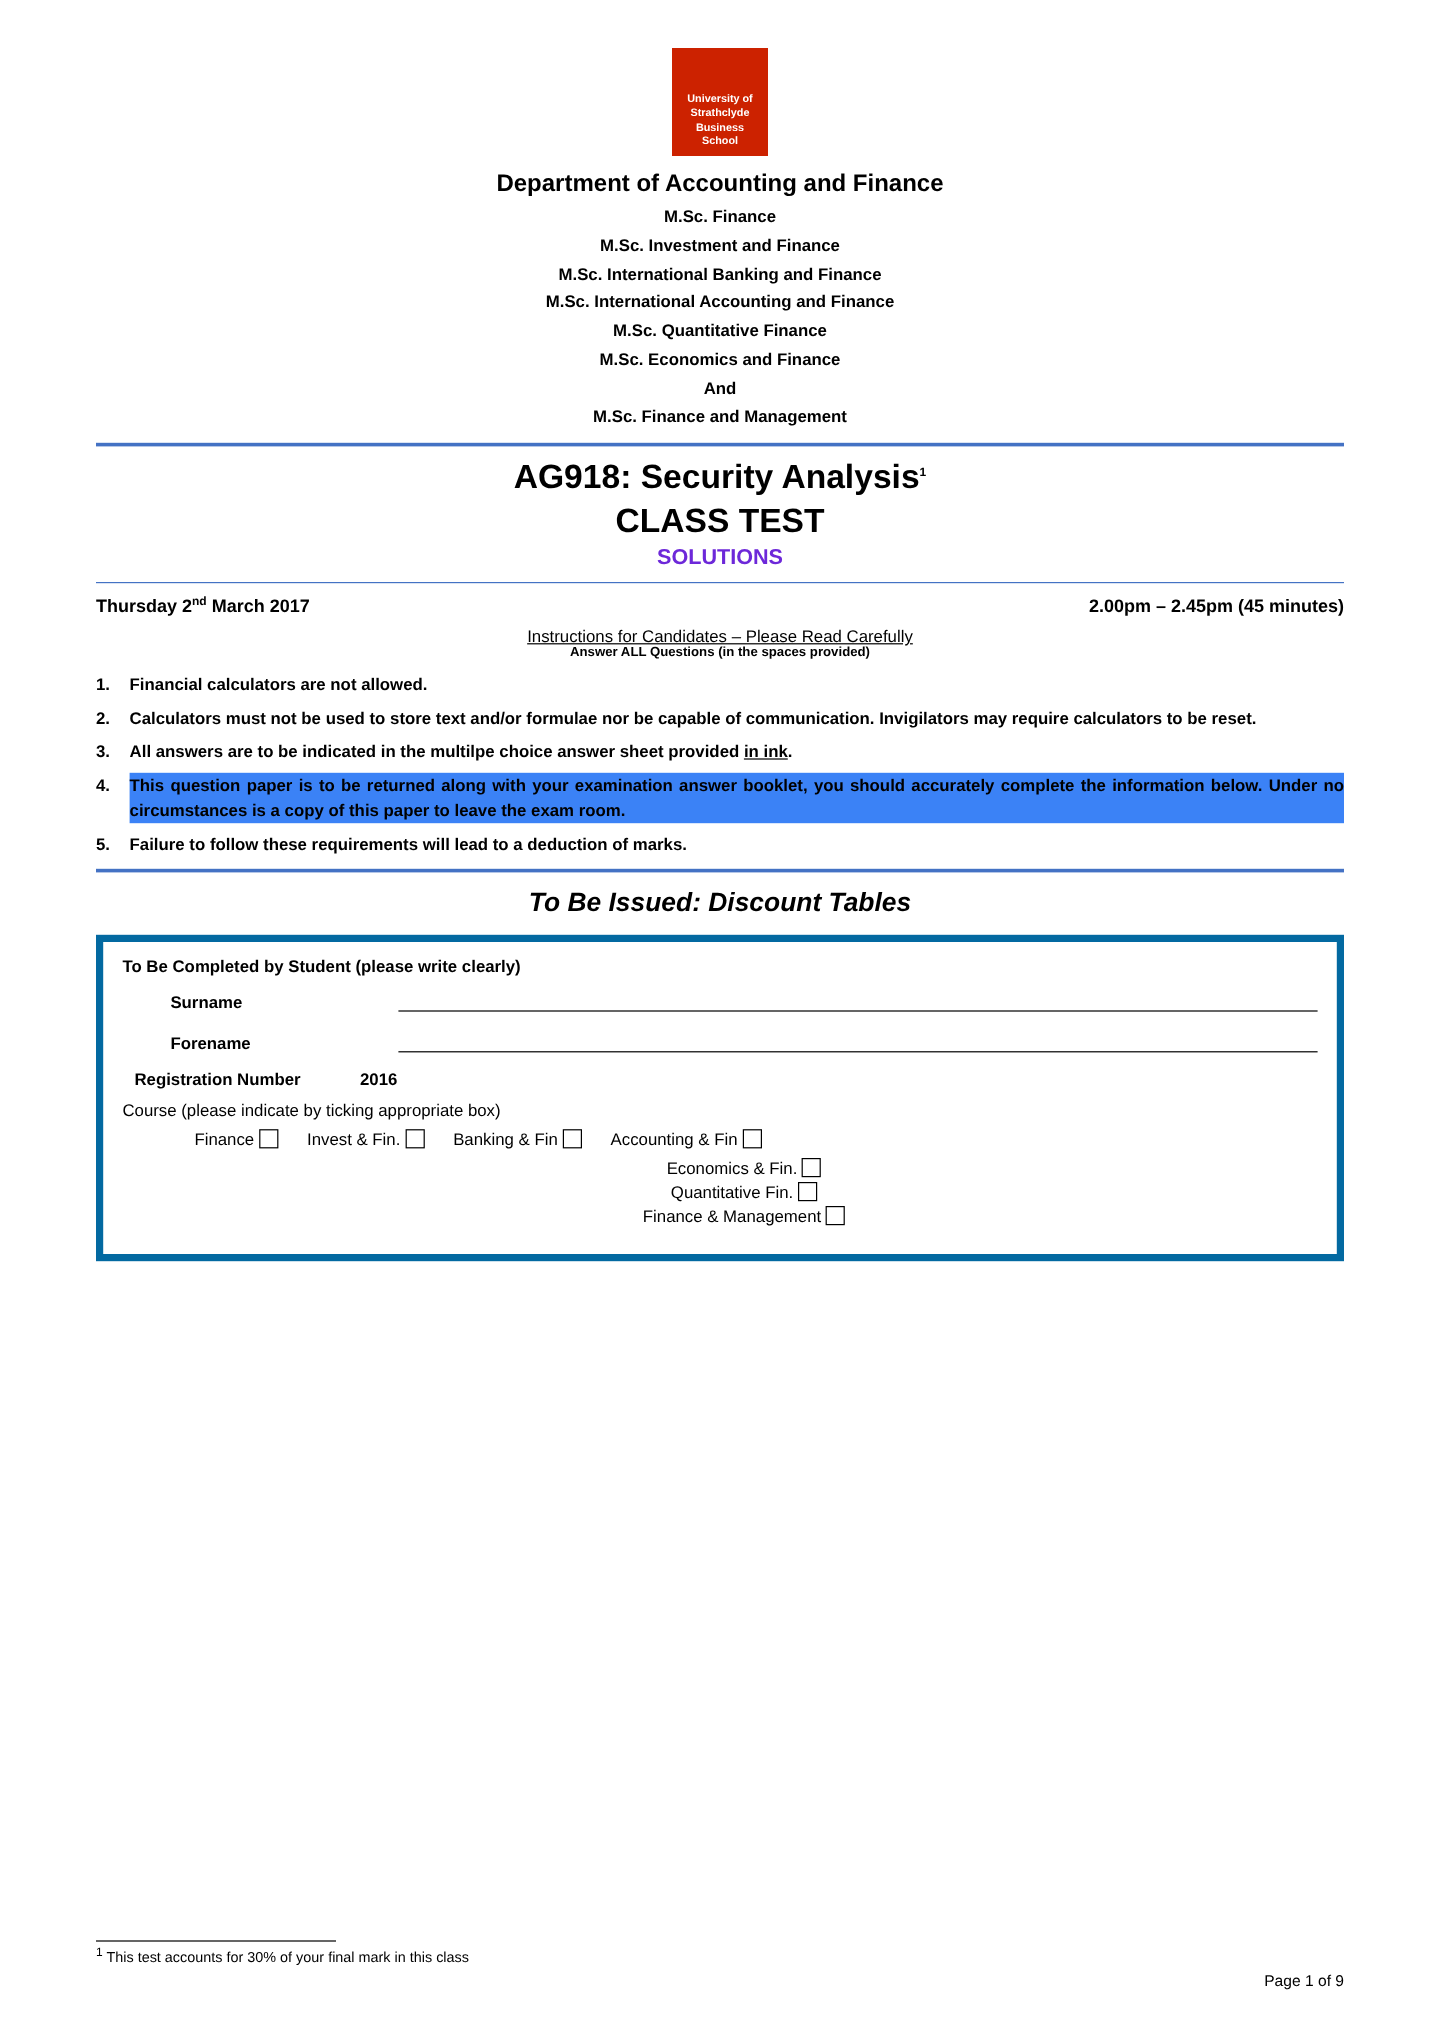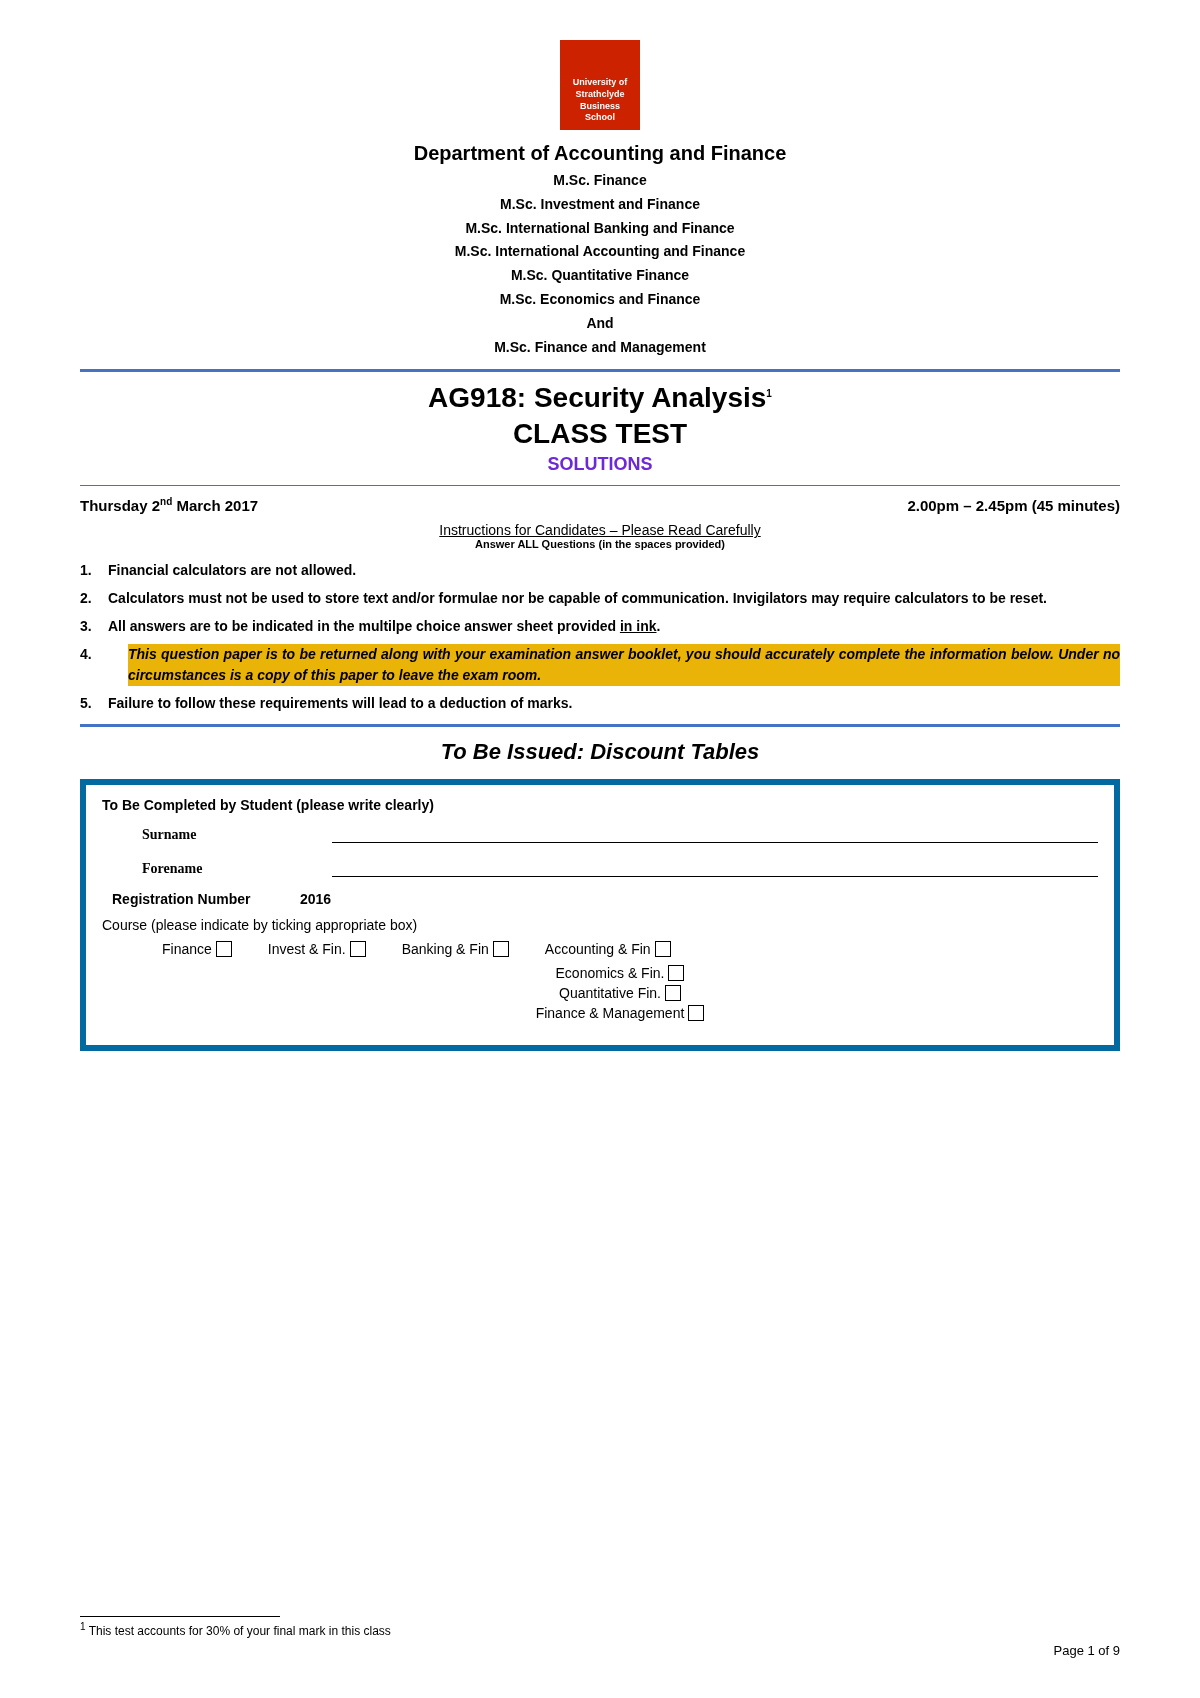--- a/index.html
+++ b/index.html
@@ -122,24 +122,22 @@
       text-align: justify;
       line-height: 1.5;
     }
 
     .instructions-list li .num {
       min-width: 20px;
       font-weight: bold;
     }
 
     .highlight-yellow {
-      background-color: #eab308;
-      font-style: italic;
-      font-weight: bold;
-      margin-left: 20px;
+      background-color: #3b82f6;
+      font-weight: bold;
     }
 
     .to-be-issued {
       text-align: center;
       font-style: italic;
       font-size: 22px;
       font-weight: bold;
       margin: 12px 0 14px 0;
     }
 
@@ -159,21 +157,20 @@
       display: flex;
       align-items: flex-end;
       margin-bottom: 14px;
     }
 
     .field-label {
       font-weight: bold;
       font-size: 14px;
       min-width: 180px;
       margin-left: 40px;
-      font-family: Liberation Serif, serif;
     }
 
     .field-line {
       flex: 1;
       border-bottom: 1.5px solid #000;
       height: 20px;
       margin-left: 10px;
     }
 
     .reg-row {
@@ -196,21 +193,21 @@
     }
 
     .course-section {
       font-size: 14px;
       margin-bottom: 10px;
     }
 
     .checkbox-row {
       display: flex;
       align-items: center;
-      gap: 16px;
+      gap: 4px;
       flex-wrap: wrap;
     }
 
     .checkbox-item {
       display: flex;
       align-items: center;
       gap: 4px;
       margin-right: 20px;
       font-size: 14px;
     }

